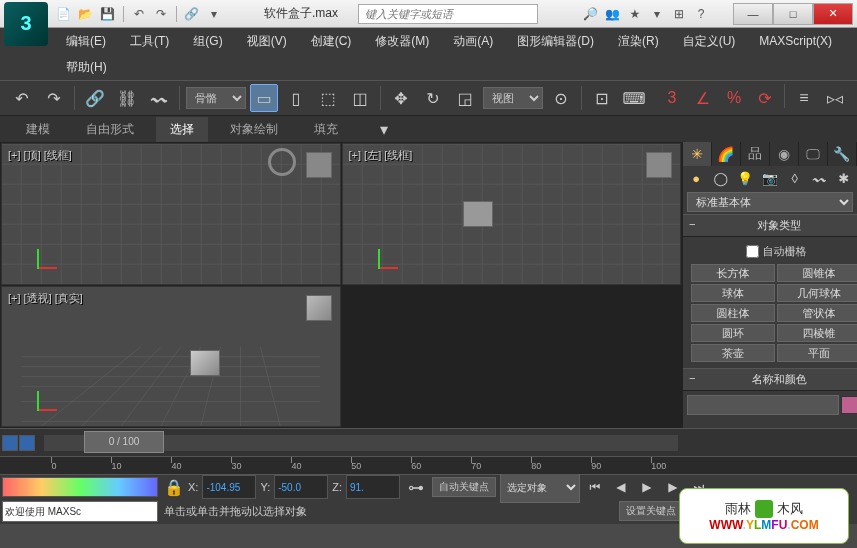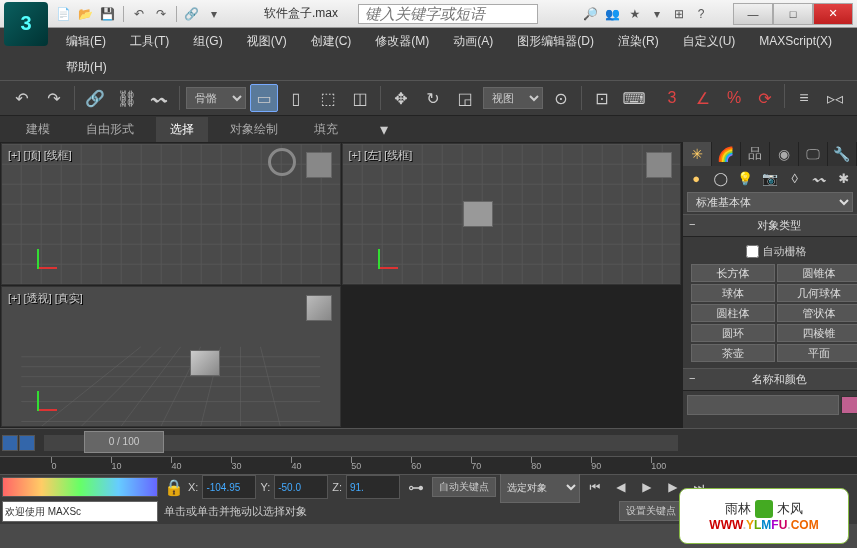--- a/index.html
+++ b/index.html
@@ -5,21 +5,21 @@
     * { margin: 0; padding: 0; box-sizing: border-box; font-family: "Microsoft YaHei", Arial, sans-serif; }
     body { width: 857px; height: 548px; background: #4a4a4a; overflow: hidden; font-size: 11px; color: #ccc; position: relative; }
     
     
     .titlebar { height: 28px; background: linear-gradient(#f5f5f5, #e0e0e0); display: flex; align-items: center; padding: 0 4px; border-bottom: 1px solid #999; }
     .app-icon { width: 44px; height: 44px; background: linear-gradient(135deg, #0a5f5f, #033); border-radius: 4px; margin-right: 6px; margin-top: 20px; z-index: 10; display:flex;align-items:center;justify-content:center;color:#5ff;font-size:20px;font-weight:bold; }
     .qat { display: flex; gap: 2px; align-items: center; }
     .qat-btn { width: 20px; height: 20px; display: flex; align-items: center; justify-content: center; color: #555; cursor: pointer; font-size: 12px; }
     .qat-sep { width: 1px; height: 16px; background: #aaa; margin: 0 3px; }
     .title-text { margin-left: 40px; color: #333; font-size: 12px; }
-    .search-box { margin-left: 20px; width: 180px; height: 20px; background: #fff; border: 1px solid #aaa; padding: 0 6px; font-size: 15px; color: #888; font-style: italic; }
+    .search-box { margin-left: 20px; width: 180px; height: 20px; background: #fff; border: 1px solid #aaa; padding: 0 6px; font-size: 11px; color: #888; font-style: italic; }
     .title-right { margin-left: auto; display: flex; gap: 2px; align-items: center; }
     .sys-btns { display: flex; margin-left: 20px; }
     .sys-btn { width: 40px; height: 22px; display: flex; align-items: center; justify-content: center; background: linear-gradient(#f0f0f0,#d0d0d0); border: 1px solid #aaa; cursor: pointer; font-size: 11px; color:#333;}
     .sys-btn.close { background: linear-gradient(#e04040, #c02020); color: #fff; }
     
     
     .menubar { height: 26px; background: #3a3a3a; display: flex; align-items: center; padding-left: 56px; gap: 4px; }
     .menubar2 { height: 26px; background: #3a3a3a; display: flex; align-items: center; padding-left: 56px; }
     .menu-item { padding: 4px 10px; color: #ddd; cursor: pointer; font-size: 12px; }
     

